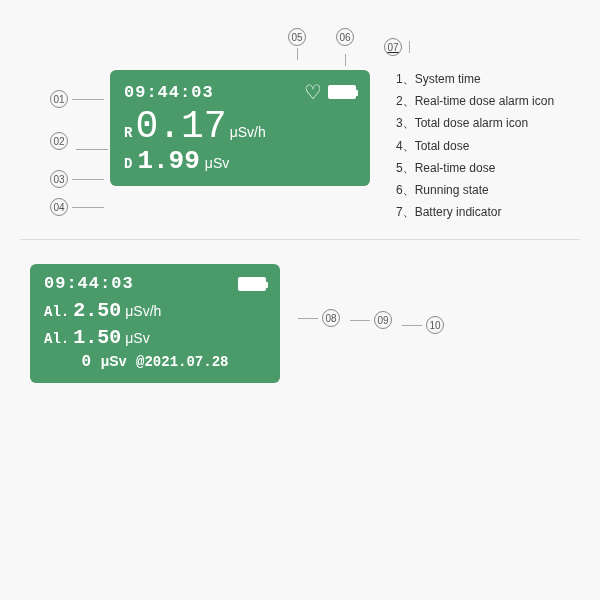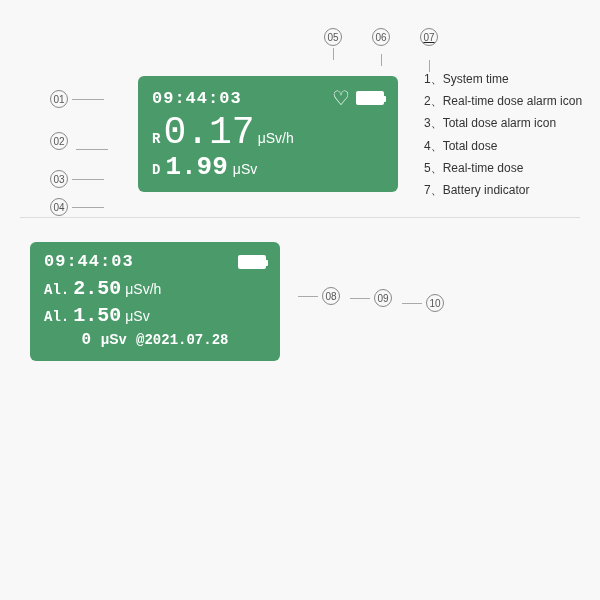--- a/index.html
+++ b/index.html
@@ -200,32 +200,32 @@
     <div style="display:flex;align-items:center;gap:4px;margin-top:10px;">
       <span class="callout-num">03</span>
       <div style="width:32px;height:1px;background:#aaa;"></div>
     </div>
     <div style="display:flex;align-items:center;gap:4px;">
       <span class="callout-num">04</span>
       <div style="width:32px;height:1px;background:#aaa;"></div>
     </div>
   </div>
 
-  <div style="margin-left:88px; display:flex; flex-direction:column;">
+  <div style="margin-left:60px; display:flex; flex-direction:column;">
 
     <div style="display:flex; gap:30px; justify-content:flex-end; padding-right:10px; margin-bottom:4px; position:relative; left:50px;">
       <div style="display:flex;flex-direction:column;align-items:center;gap:2px;">
         <span class="callout-num">05</span>
         <div style="width:1px;height:12px;background:#aaa;"></div>
       </div>
       <div style="display:flex;flex-direction:column;align-items:center;gap:8px;">
         <span class="callout-num">06</span>
         <div style="width:1px;height:12px;background:#aaa;"></div>
       </div>
-      <div style="display:flex;flex-direction:column;align-items:center;gap:14px;text-decoration:underline;">
+      <div style="display:flex;flex-direction:row;align-items:center;gap:7px;text-decoration:underline;">
         <span class="callout-num">07</span>
         <div style="width:1px;height:12px;background:#aaa;"></div>
       </div>
     </div>
 
     <div class="screen" style="width:260px;">
       <div class="screen-top">
         <span class="time-text">09:44:03</span>
         <div class="icons-row">
 
@@ -252,20 +252,21 @@
       </div>
     </div>
   </div>
 
   <div class="legend" style="margin-left:10px; margin-top:30px;">
     <div>1、<span>System time</span></div>
     <div>2、<span>Real-time dose alarm icon</span></div>
     <div>3、<span>Total dose alarm icon</span></div>
     <div>4、<span>Total dose</span></div>
     <div>5、<span>Real-time dose</span></div>
+    <div>6、<span>Running state</span></div>
     <div>7、<span>Battery indicator</span></div>
   </div>
 </div>
 
 <hr class="divider" style="margin: 8px 20px;">
 
 <div style="position:relative; padding: 16px 16px 8px 30px; display:flex; flex-direction:row; gap:16px; align-items:flex-start;">
 
 
   <div class="screen2" style="width:250px;">

